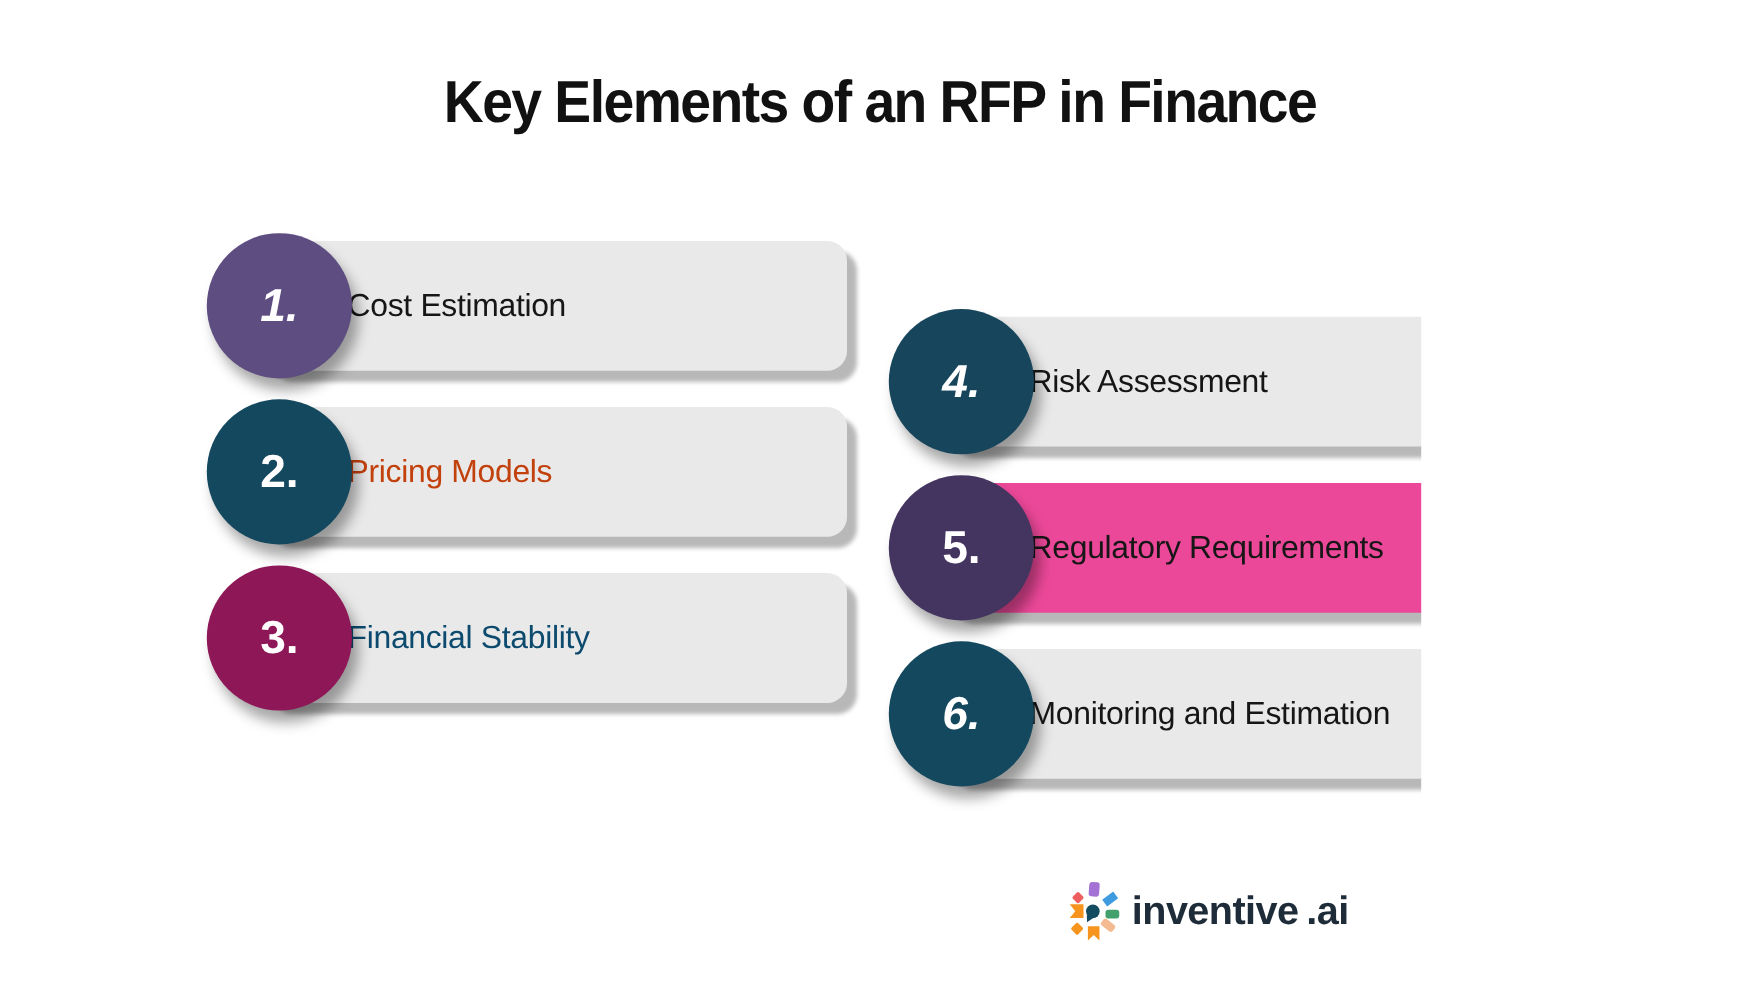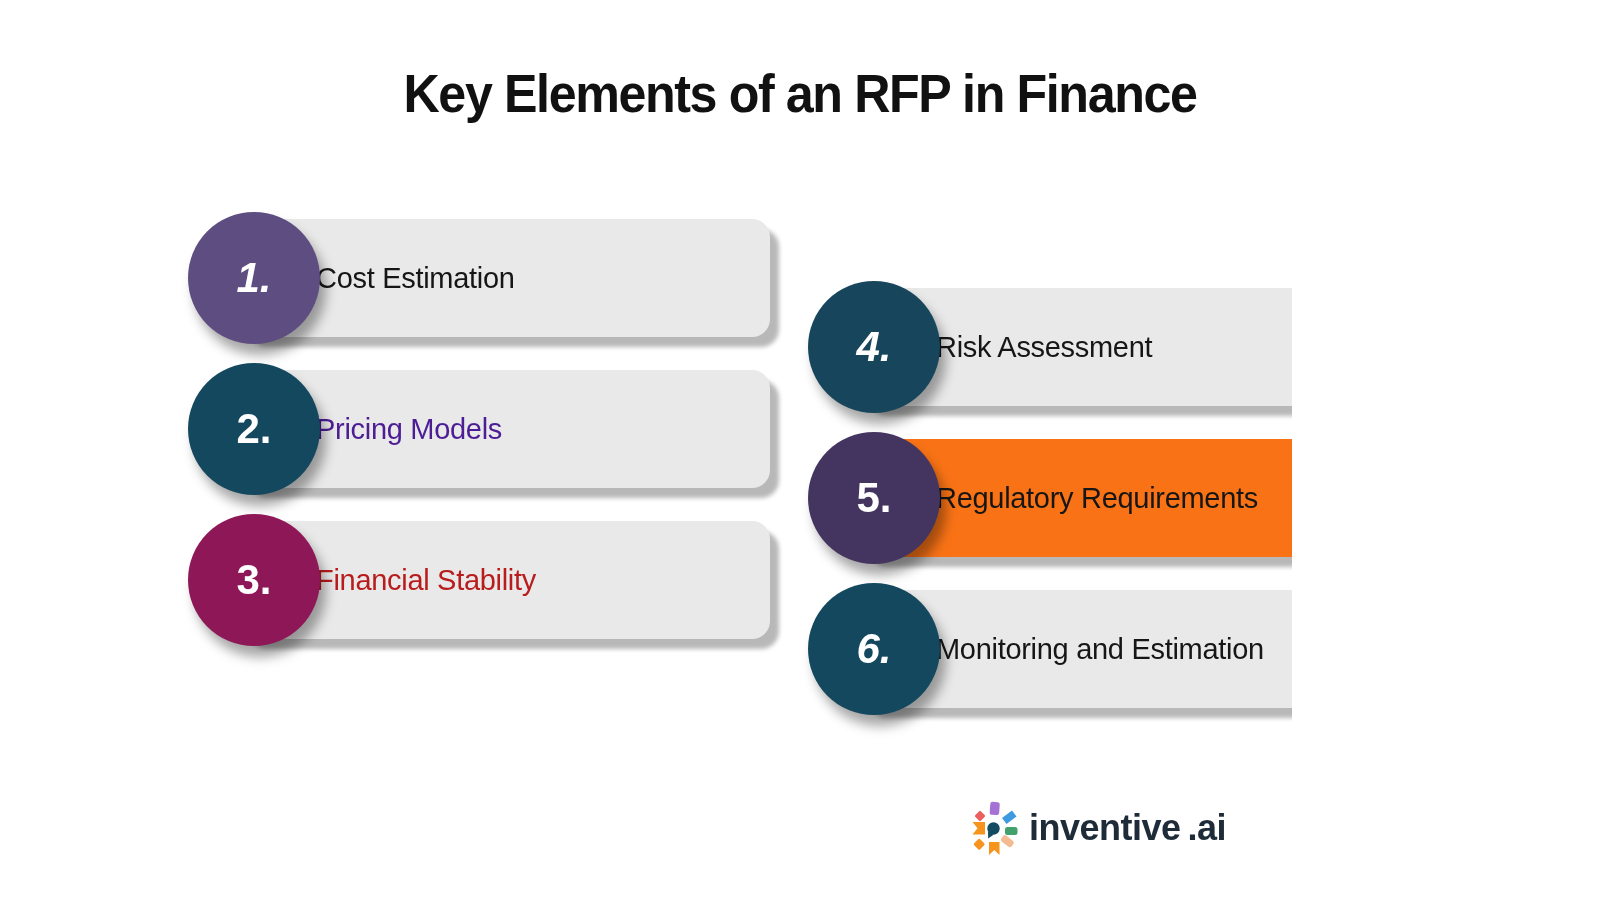--- a/index.html
+++ b/index.html
@@ -109,47 +109,47 @@
     <div class="bar" style="background-color: rgb(233, 233, 233);">
       <span class="label" style="color: rgb(22, 22, 22);">Cost Estimation</span>
     </div>
     <div class="circle slant" style="background-color: rgb(93, 77, 128);">
       <span class="num">1.</span>
     </div>
   </div>
 
   <div class="item" id="item2">
     <div class="bar" style="background-color: rgb(233, 233, 233);">
-      <span class="label" style="color: #4c1d95;">Pricing Models</span>
+      <span class="label" style="color: #c2410c;">Pricing Models</span>
     </div>
     <div class="circle" style="background-color: rgb(20, 72, 94);">
       <span class="num">2.</span>
     </div>
   </div>
 
   <div class="item" id="item3">
     <div class="bar" style="background-color: rgb(233, 233, 233);">
-      <span class="label" style="color: #b91c1c;">Financial Stability</span>
+      <span class="label" style="color: #0c4a6e;">Financial Stability</span>
     </div>
     <div class="circle" style="background-color: rgb(142, 23, 87);">
       <span class="num">3.</span>
     </div>
   </div>
 
   <div class="item" id="item4">
     <div class="bar" style="background-color: rgb(233, 233, 233);">
       <span class="label" style="color: rgb(22, 22, 22);">Risk Assessment</span>
     </div>
     <div class="circle slant" style="background-color: rgb(23, 70, 92);">
       <span class="num">4.</span>
     </div>
   </div>
 
   <div class="item" id="item5">
-    <div class="bar" style="background-color: #f97316;">
+    <div class="bar" style="background-color: #ec4899;">
       <span class="label" style="color: rgb(22, 22, 22);">Regulatory Requirements</span>
     </div>
     <div class="circle" style="background-color: rgb(68, 53, 96);">
       <span class="num">5.</span>
     </div>
   </div>
 
   <div class="item" id="item6">
     <div class="bar" style="background-color: rgb(233, 233, 233);">
       <span class="label" style="color: rgb(22, 22, 22);">Monitoring and Estimation</span>

